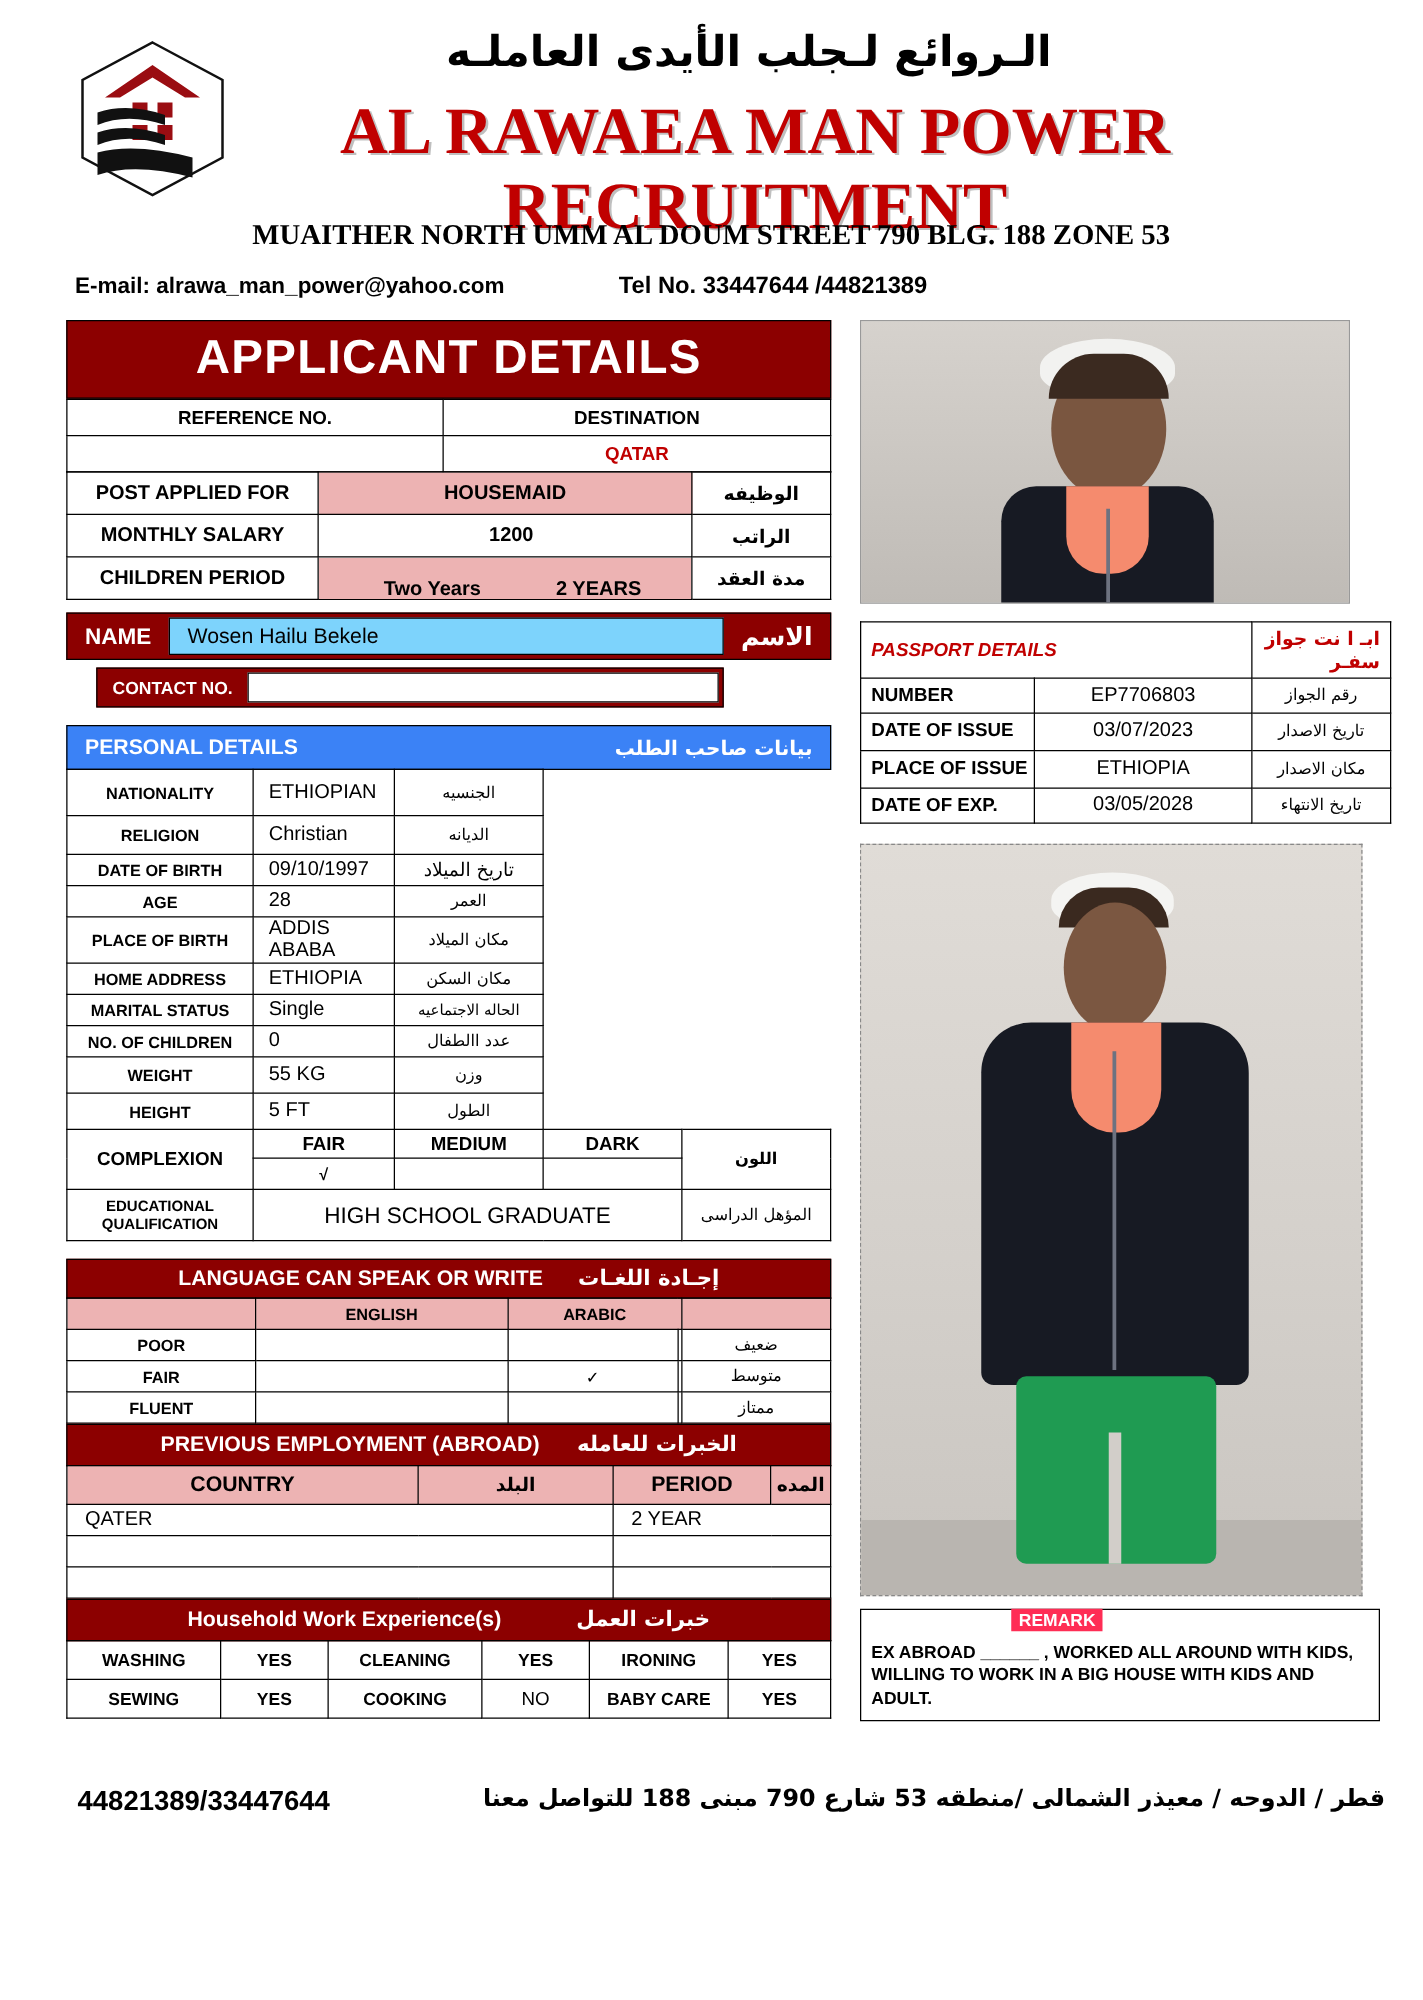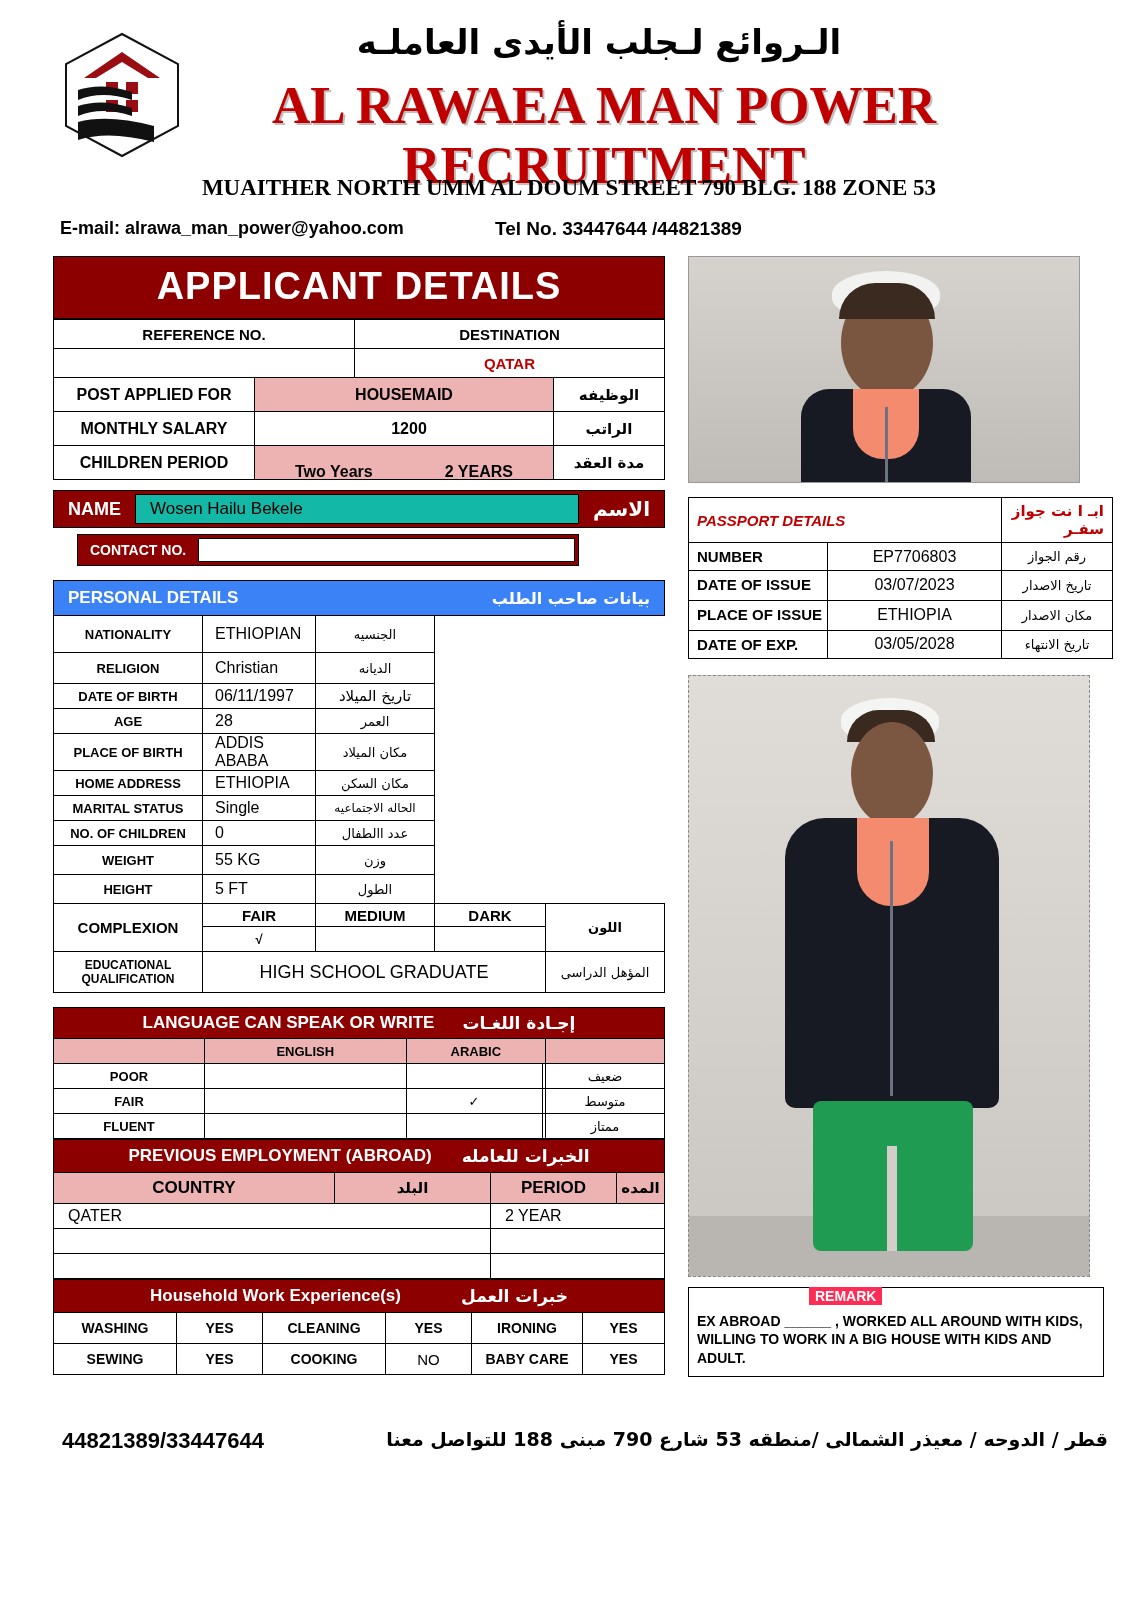--- a/index.html
+++ b/index.html
@@ -52,21 +52,21 @@
   .tbl-post{width:100%;margin-top:-1px;}
   .tbl-post td{height:33px;font-size:16px;font-weight:bold;}
   .tbl-post td.lbl{width:200px;text-align:center;}
   .tbl-post td.val{text-align:center;}
   .tbl-post td.arb{width:110px;text-align:center;font-size:15px;}
   .val-left{text-align:left;padding-left:10px;font-weight:normal;font-size:17px;}
 
   .name-row{margin-top:10px;display:flex;align-items:stretch;
     background:#8c0000;border:1px solid #000;height:36px;}
   .name-lbl{color:#fff;font-weight:bold;font-size:18px;display:flex;align-items:center;padding:0 14px;}
-  .name-box{background:#14b8a6;border:1px solid #000;flex:1;margin:3px 0;display:flex;align-items:center;
+  .name-box{background:#7dd3fc;border:1px solid #000;flex:1;margin:3px 0;display:flex;align-items:center;
     padding-left:14px;font-size:17px;}
   .name-ar{color:#fff;font-weight:bold;font-size:20px;display:flex;align-items:center;padding:0 14px;}
 
   .contact-line{margin-top:6px;margin-left:24px;display:flex;align-items:stretch;
     background:#8c0000;border:1px solid #000;height:30px;width:500px;}
   .contact-lbl{color:#fff;font-weight:bold;font-size:14px;display:flex;align-items:center;padding:0 12px;}
   .contact-box{background:#fff;border:1px solid #000;flex:1;margin:3px 3px 3px 0;}
 
   .sec-head{background:#3b82f6;color:#fff;border:1px solid #000;height:34px;
     display:flex;align-items:center;justify-content:space-between;padding:0 14px;font-size:17px;font-weight:bold;}
@@ -192,21 +192,21 @@
         <td class="arb ar">الوظيفه</td>
       </tr>
       <tr>
         <td class="lbl">MONTHLY SALARY</td>
         <td class="val val-left">1200</td>
         <td class="arb ar">الراتب</td>
       </tr>
       <tr>
         <td class="lbl">CHILDREN PERIOD</td>
         <td class="val pink" style="position:relative">
-          <span style="position:absolute;left:40px;">Two Years</span>
+          <span style="position:absolute;left:52px;">Two Years</span>
           <span style="position:absolute;right:40px;">2 YEARS</span>
         </td>
         <td class="arb ar">مدة العقد</td>
       </tr>
     </tbody>
       </table>
 
     <div class="name-row">
       <div class="name-lbl">NAME</div>
       <div class="name-box">Wosen Hailu Bekele</div>
@@ -232,21 +232,21 @@
         <td class="val" style="height:36px">ETHIOPIAN</td>
         <td class="arb ar">الجنسيه</td>
       </tr>
       <tr>
         <td class="lbl">RELIGION</td>
         <td class="val" style="height:30px">Christian</td>
         <td class="arb ar">الديانه</td>
       </tr>
       <tr>
         <td class="lbl">DATE OF BIRTH</td>
-        <td class="val">06/11/1997</td>
+        <td class="val">09/10/1997</td>
         <td class="arb ar" style="font-size:15px">تاريخ الميلاد</td>
       </tr>
       <tr>
         <td class="lbl">AGE</td>
         <td class="val">28</td>
         <td class="arb ar">العمر</td>
       </tr>
       <tr>
         <td class="lbl">PLACE OF BIRTH</td>
         <td class="val">ADDIS ABABA</td>

